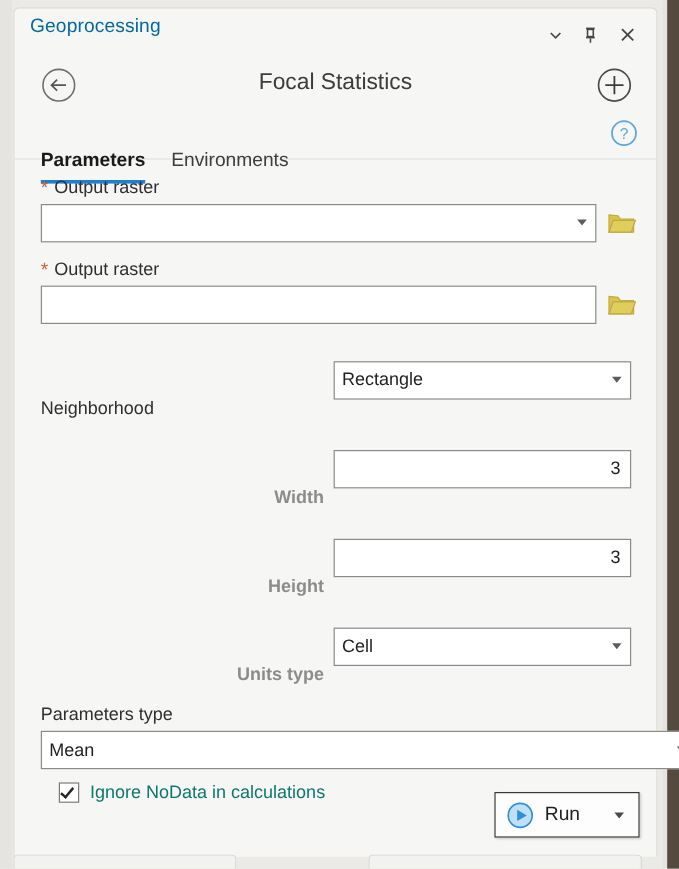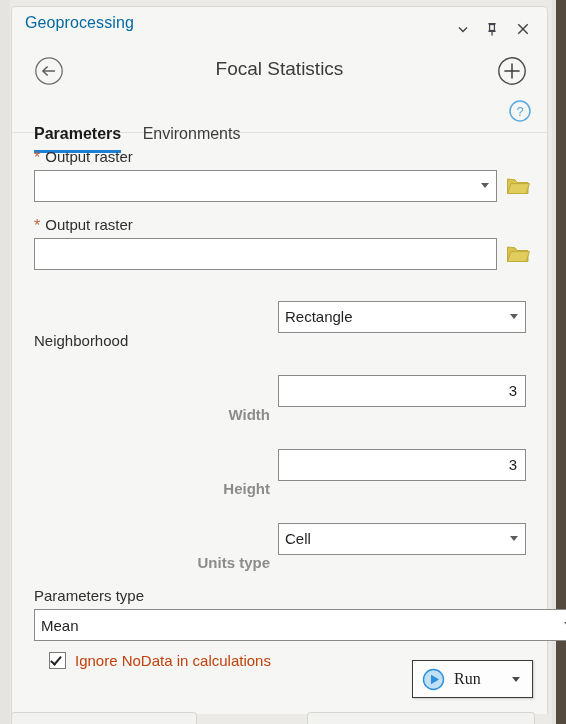--- a/index.html
+++ b/index.html
@@ -216,21 +216,21 @@
   .checkbox .tick {
     position: absolute;
     left: 3px; top: 1px;
     width: 6px; height: 11px;
     border-right: 2.4px solid #252525;
     border-bottom: 2.4px solid #252525;
     transform: rotate(40deg);
   }
   #ignore-label {
     font-size: 15px;
-    color: #c2410c;
+    color: #0f766e;
     margin-left: 9px;
     cursor: pointer;
   }
 
   
   #run-area {
     position: absolute;
     right: 14px; bottom: 16px;
     width: 121px; height: 38px;
   }
@@ -242,21 +242,20 @@
     align-items: center;
     cursor: pointer;
     box-shadow: 1px 1px 2px rgba(0,0,0,.18);
   }
   #run-icon { margin-left: 9px; width: 23px; height: 23px; flex: 0 0 auto; }
   #run-label {
     flex: 1;
     font-size: 16px;
     color: #202020;
     margin-left: 9px;
-    font-family: Liberation Serif, serif;
   }
   #run-caret {
     width: 0; height: 0;
     margin-right: 12px;
     border-left: 4.5px solid transparent;
     border-right: 4.5px solid transparent;
     border-top: 5px solid #4a4a4a;
     flex: 0 0 auto;
   }
 

